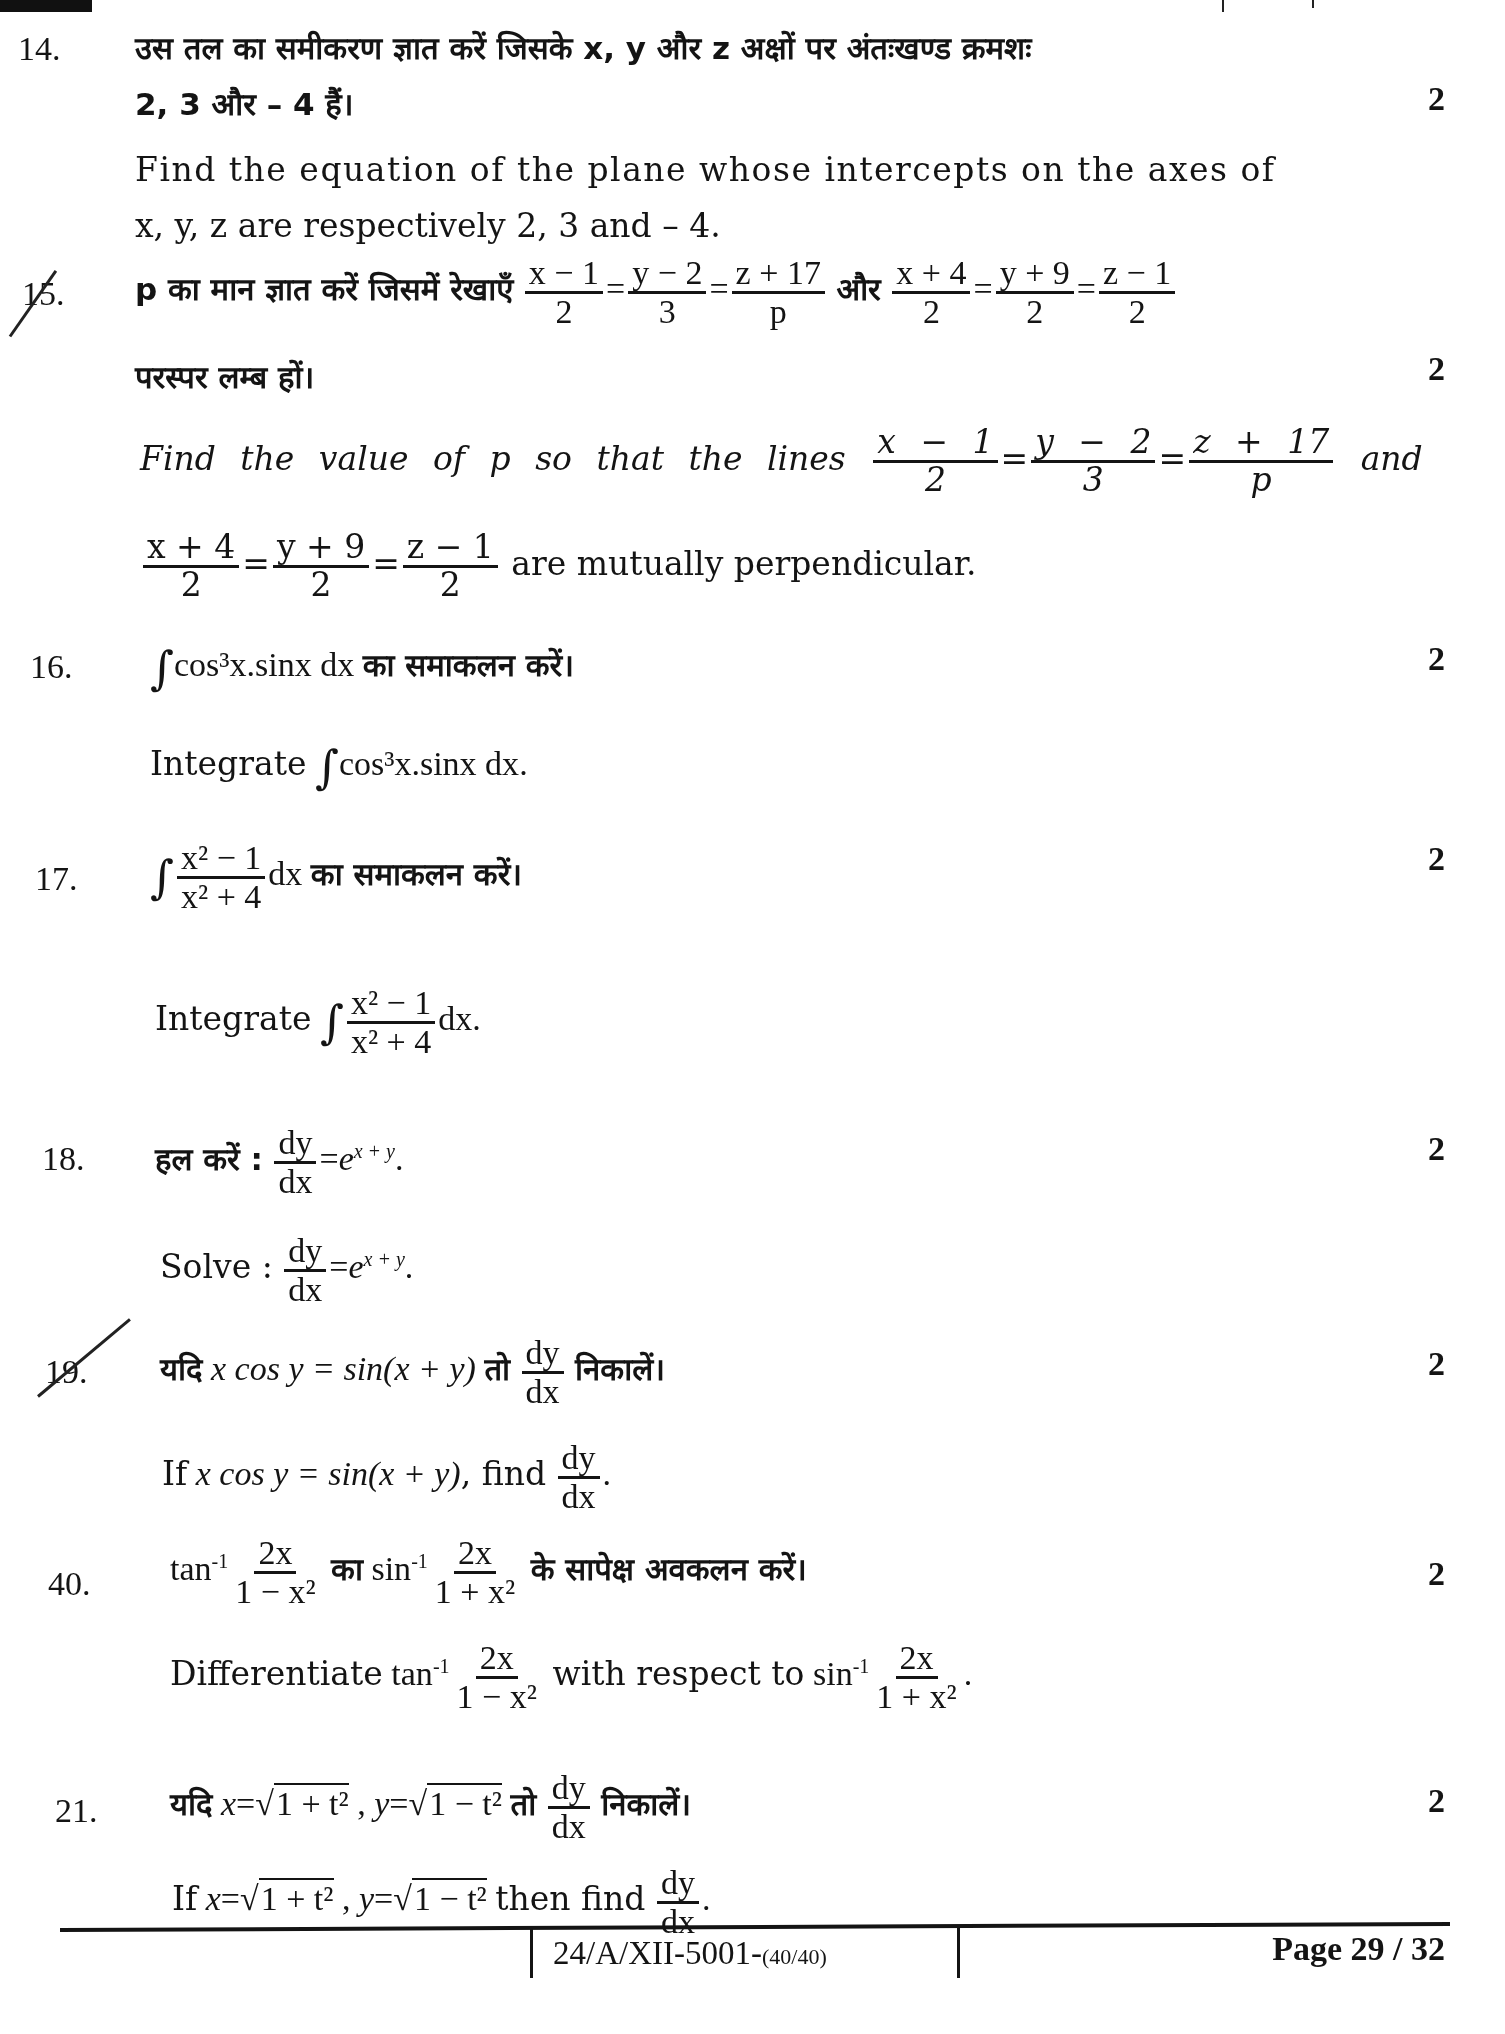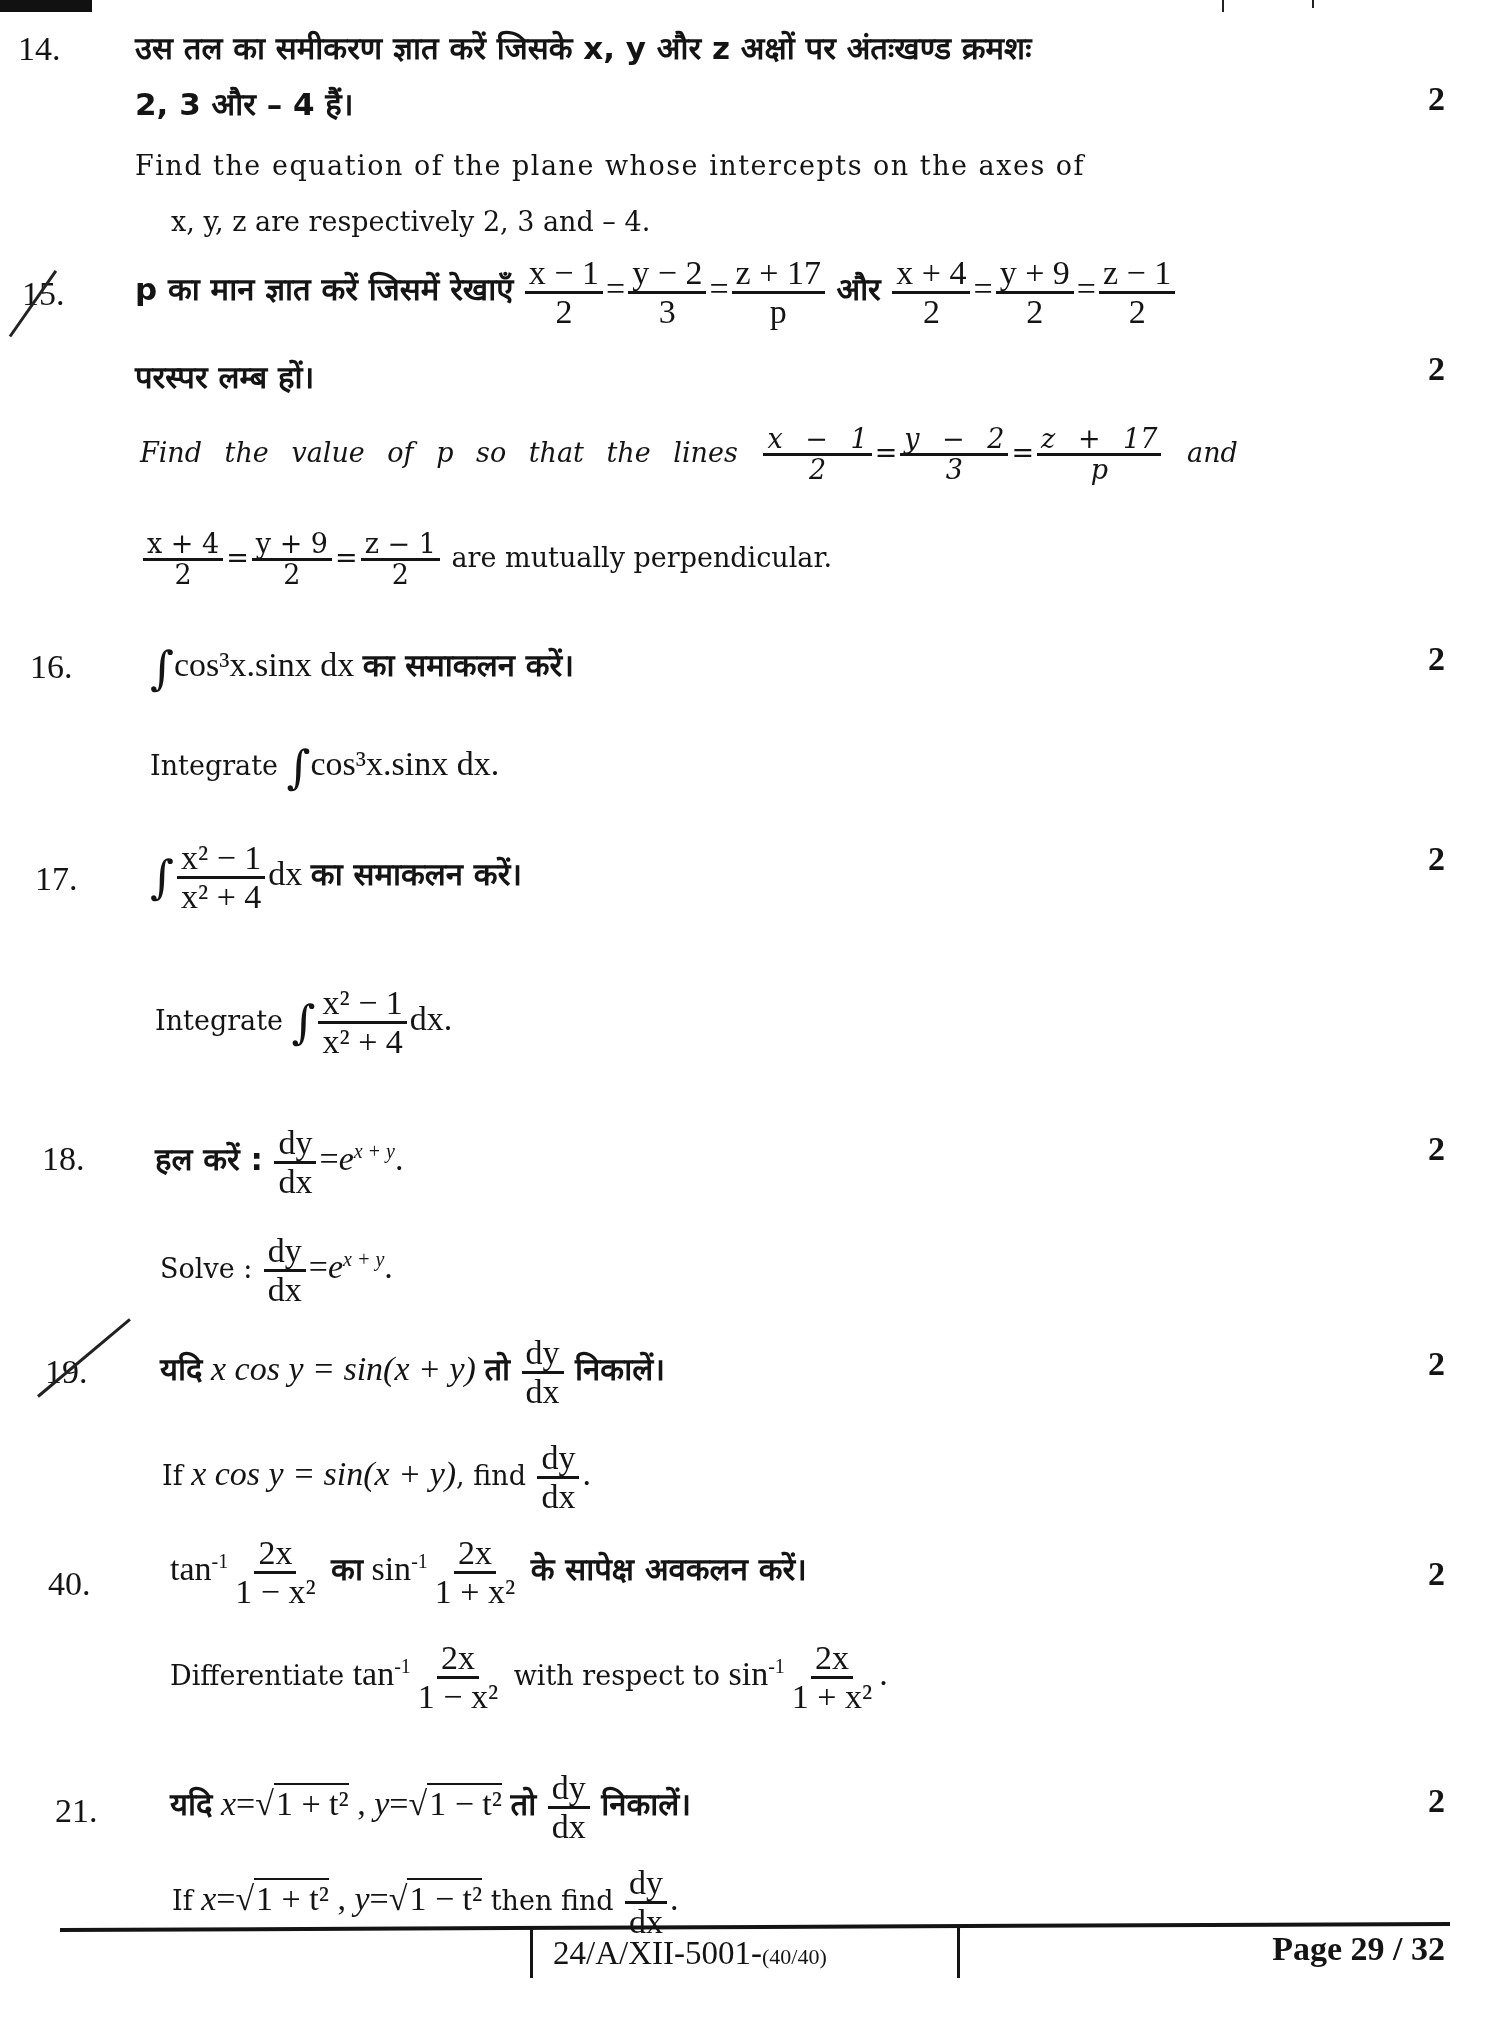--- a/index.html
+++ b/index.html
@@ -6,21 +6,21 @@
   body { width:1505px; height:2034px; position:relative; overflow:hidden;
          font-family:"DejaVu Serif", serif; color:#141414; }
   .corner-mark { position:absolute; left:0; top:0; width:92px; height:12px; background:#111; }
   .top-mark { position:absolute; left:1222px; top:0; width:2px; height:12px; background:#222; }
   .top-mark2 { position:absolute; left:1312px; top:0; width:2px; height:8px; background:#222; }
   .q { position:absolute; left:0; width:1505px; }
   .qnum { position:absolute; font-size:34px; font-family:"Liberation Serif", serif; }
   .marks { position:absolute; right:60px; font-size:34px; font-weight:bold; font-family:"Liberation Serif", serif; }
   .line { position:absolute; font-size:34px; white-space:nowrap; font-family:"Liberation Serif", serif; }
   .hi { font-weight:bold; font-family:"DejaVu Sans", sans-serif; font-size:31px; }
-  .en { font-family:"DejaVu Serif", serif; font-size:27px; }
+  .en { font-family:"DejaVu Serif", serif; font-size:33px; }
   i.v { font-style:italic; }
   .frac { display:inline-flex; flex-direction:column; align-items:center; vertical-align:middle; margin:0 3px; line-height:1.05; }
   .frac .num { border-bottom:3px solid #141414; padding:0 4px; }
   .frac .den { padding:0 4px; }
   .int { font-size:46px; vertical-align:middle; font-family:"DejaVu Serif", serif; }
   sup { font-size:20px; }
   .sqrt { border-top:2px solid #141414; padding-left:2px; }
   .footer-rule { position:absolute; top:1925px; left:60px; width:1390px; height:4px; background:#141414; transform:rotate(-0.25deg); }
   .footer-code { position:absolute; top:1928px; left:530px; width:430px; height:50px; border-left:3px solid #141414; border-right:3px solid #141414;
                  font-size:33px; font-family:"Liberation Serif", serif; padding-left:20px; box-sizing:border-box; line-height:50px; }
@@ -34,21 +34,21 @@
 <div class="corner-mark"></div>
 <div class="top-mark"></div>
 <div class="top-mark2"></div>
 
 <div class="q" style="top:22px;">
   <span class="qnum" style="left:18px;top:8px;">14.</span>
   <span class="line hi" style="left:135px;top:4px;">उस तल का समीकरण ज्ञात करें जिसके x, y और z अक्षों पर अंतःखण्ड क्रमशः</span>
   <span class="line hi" style="left:135px;top:60px;">2, 3 और – 4 हैं।</span>
   <span class="marks" style="top:58px;">2</span>
   <span class="line en" style="left:135px;top:128px;letter-spacing:1.5px;">Find the equation of the plane whose intercepts on the axes of</span>
-  <span class="line en" style="left:135px;top:184px;margin-left:36px;">x, y, z are respectively 2, 3 and – 4.</span>
+  <span class="line en" style="left:135px;top:184px;">x, y, z are respectively 2, 3 and – 4.</span>
 </div>
 
 <div class="q" style="top:255px;">
   <span class="qnum" style="left:22px;top:20px;">15.</span>
   <div class="tick" style="left:10px;top:80px;width:80px;transform:rotate(-55deg);"></div>
   <div class="line" style="left:135px;top:0;">
     <span class="hi">p का मान ज्ञात करें जिसमें रेखाएँ</span>
     <span class="frac">
         <span class="num">x − 1</span>
         <span class="den">2</span>

